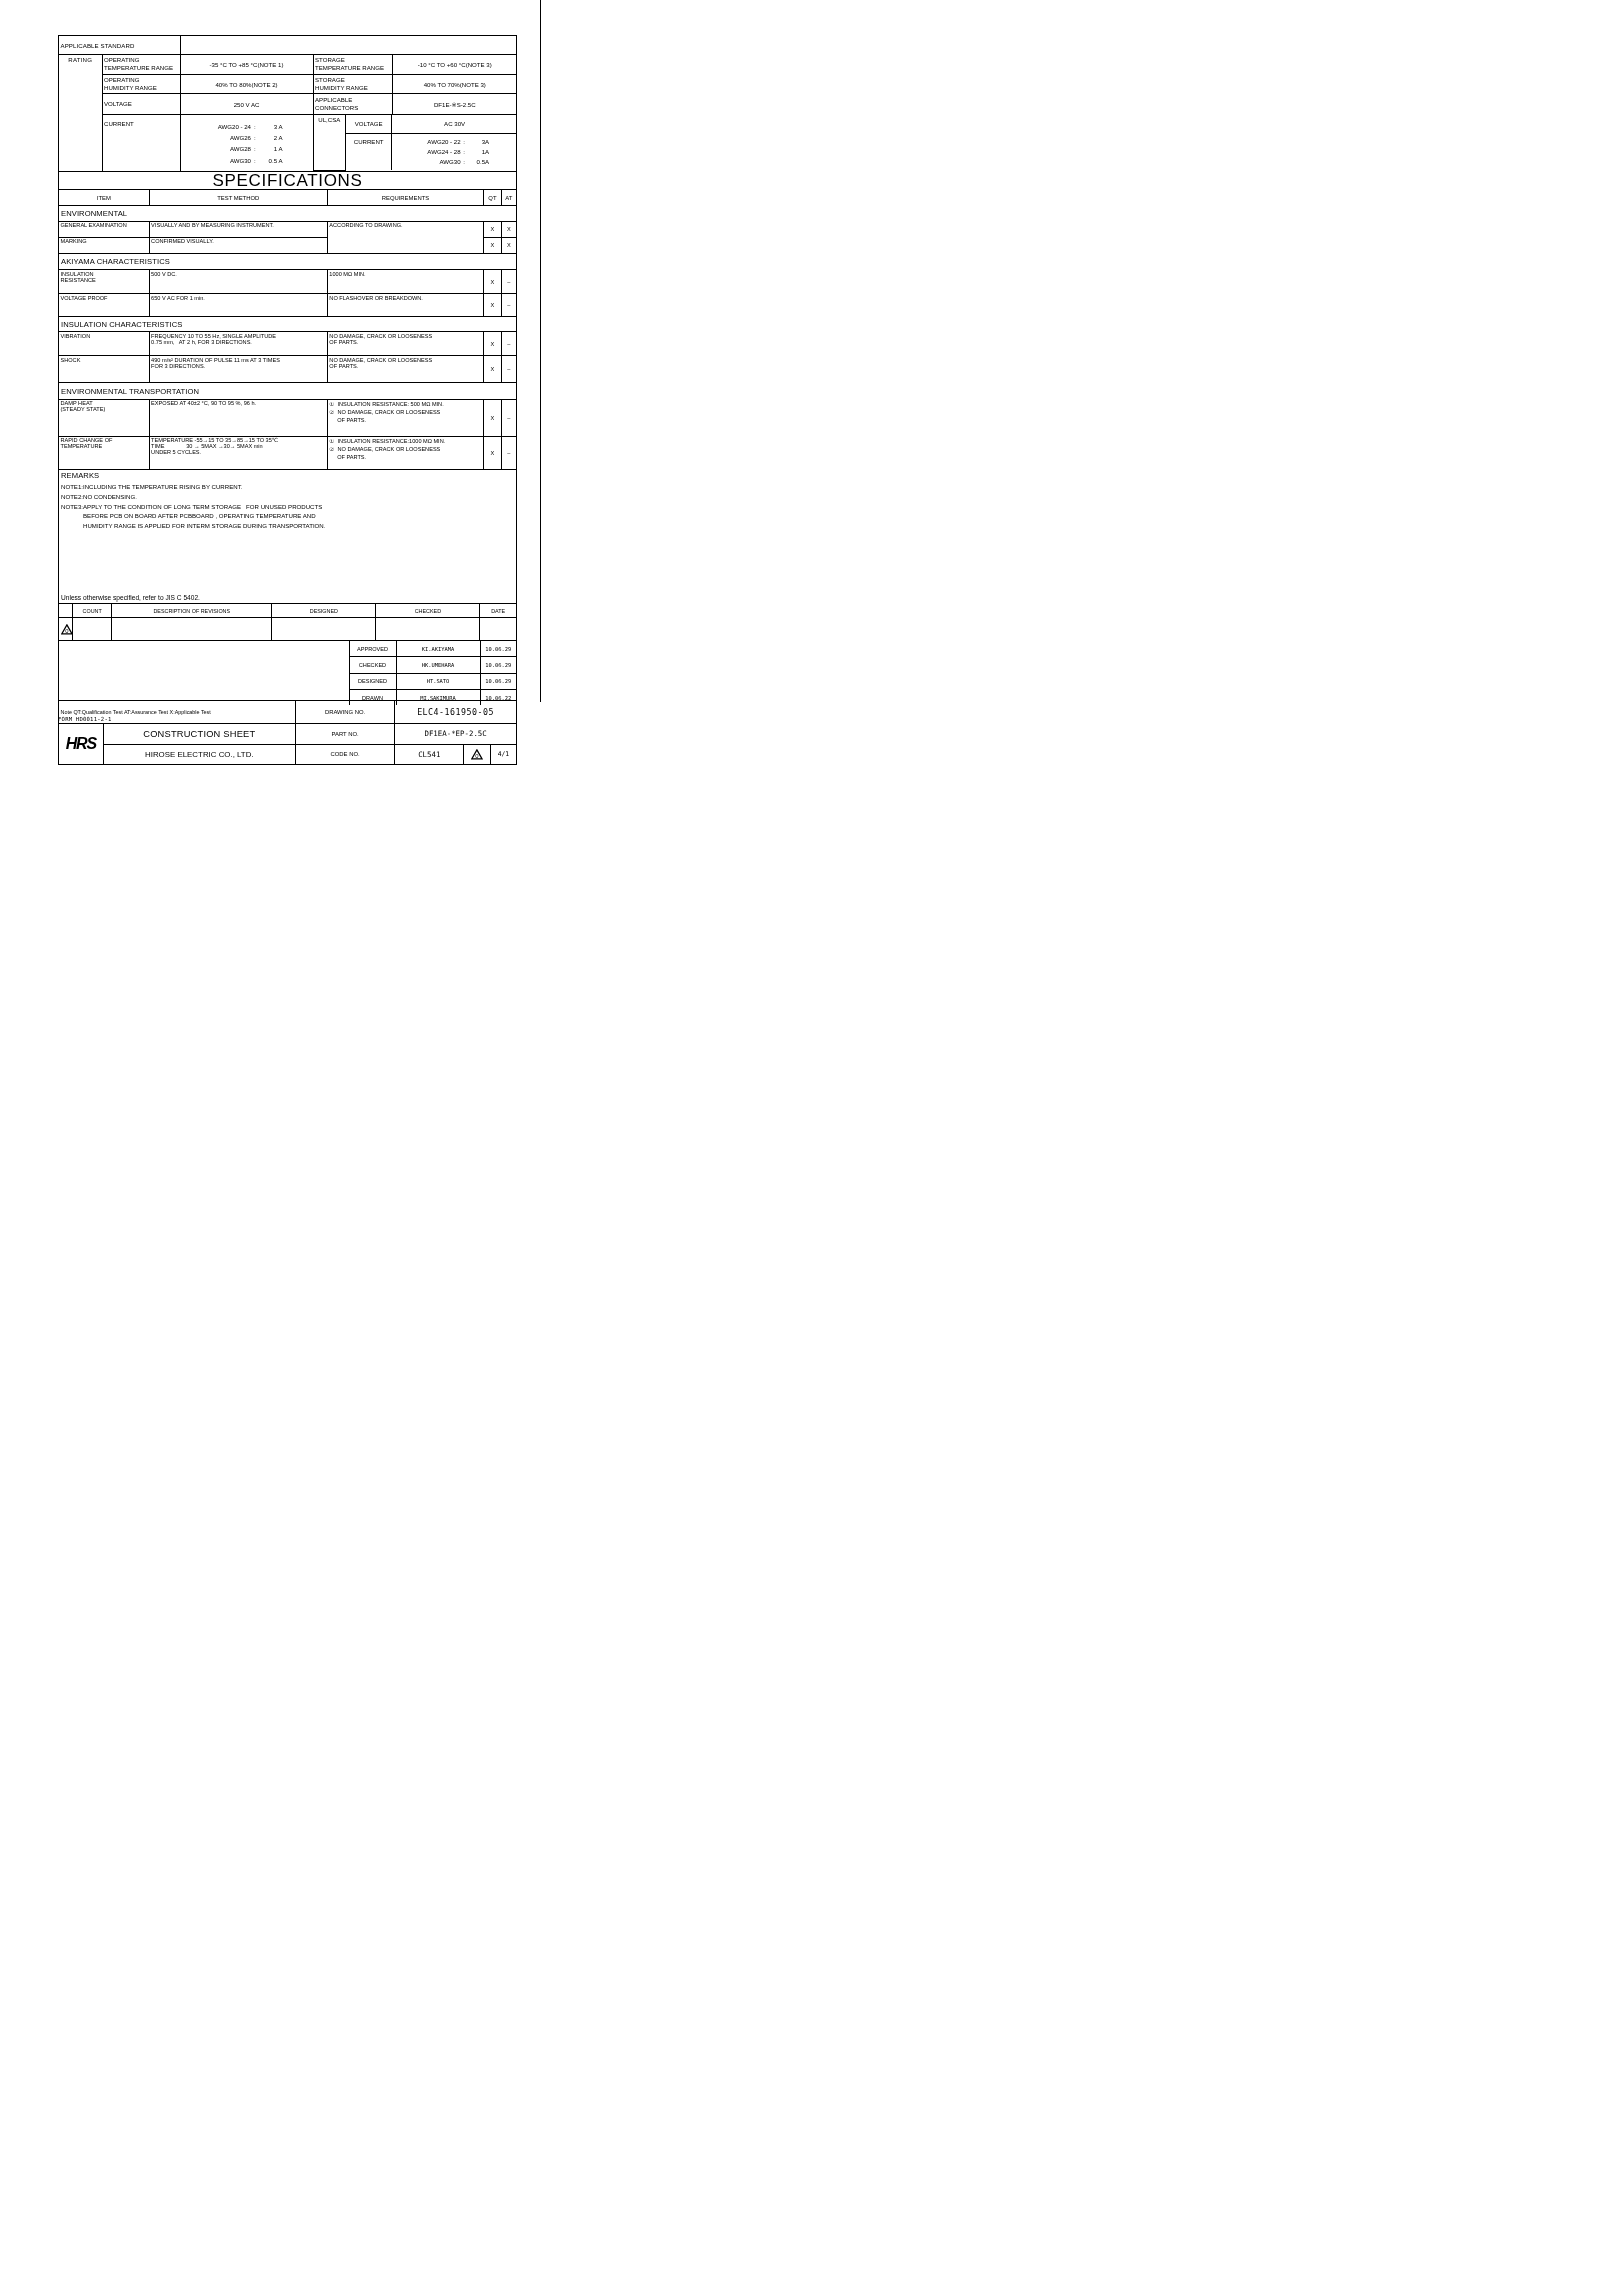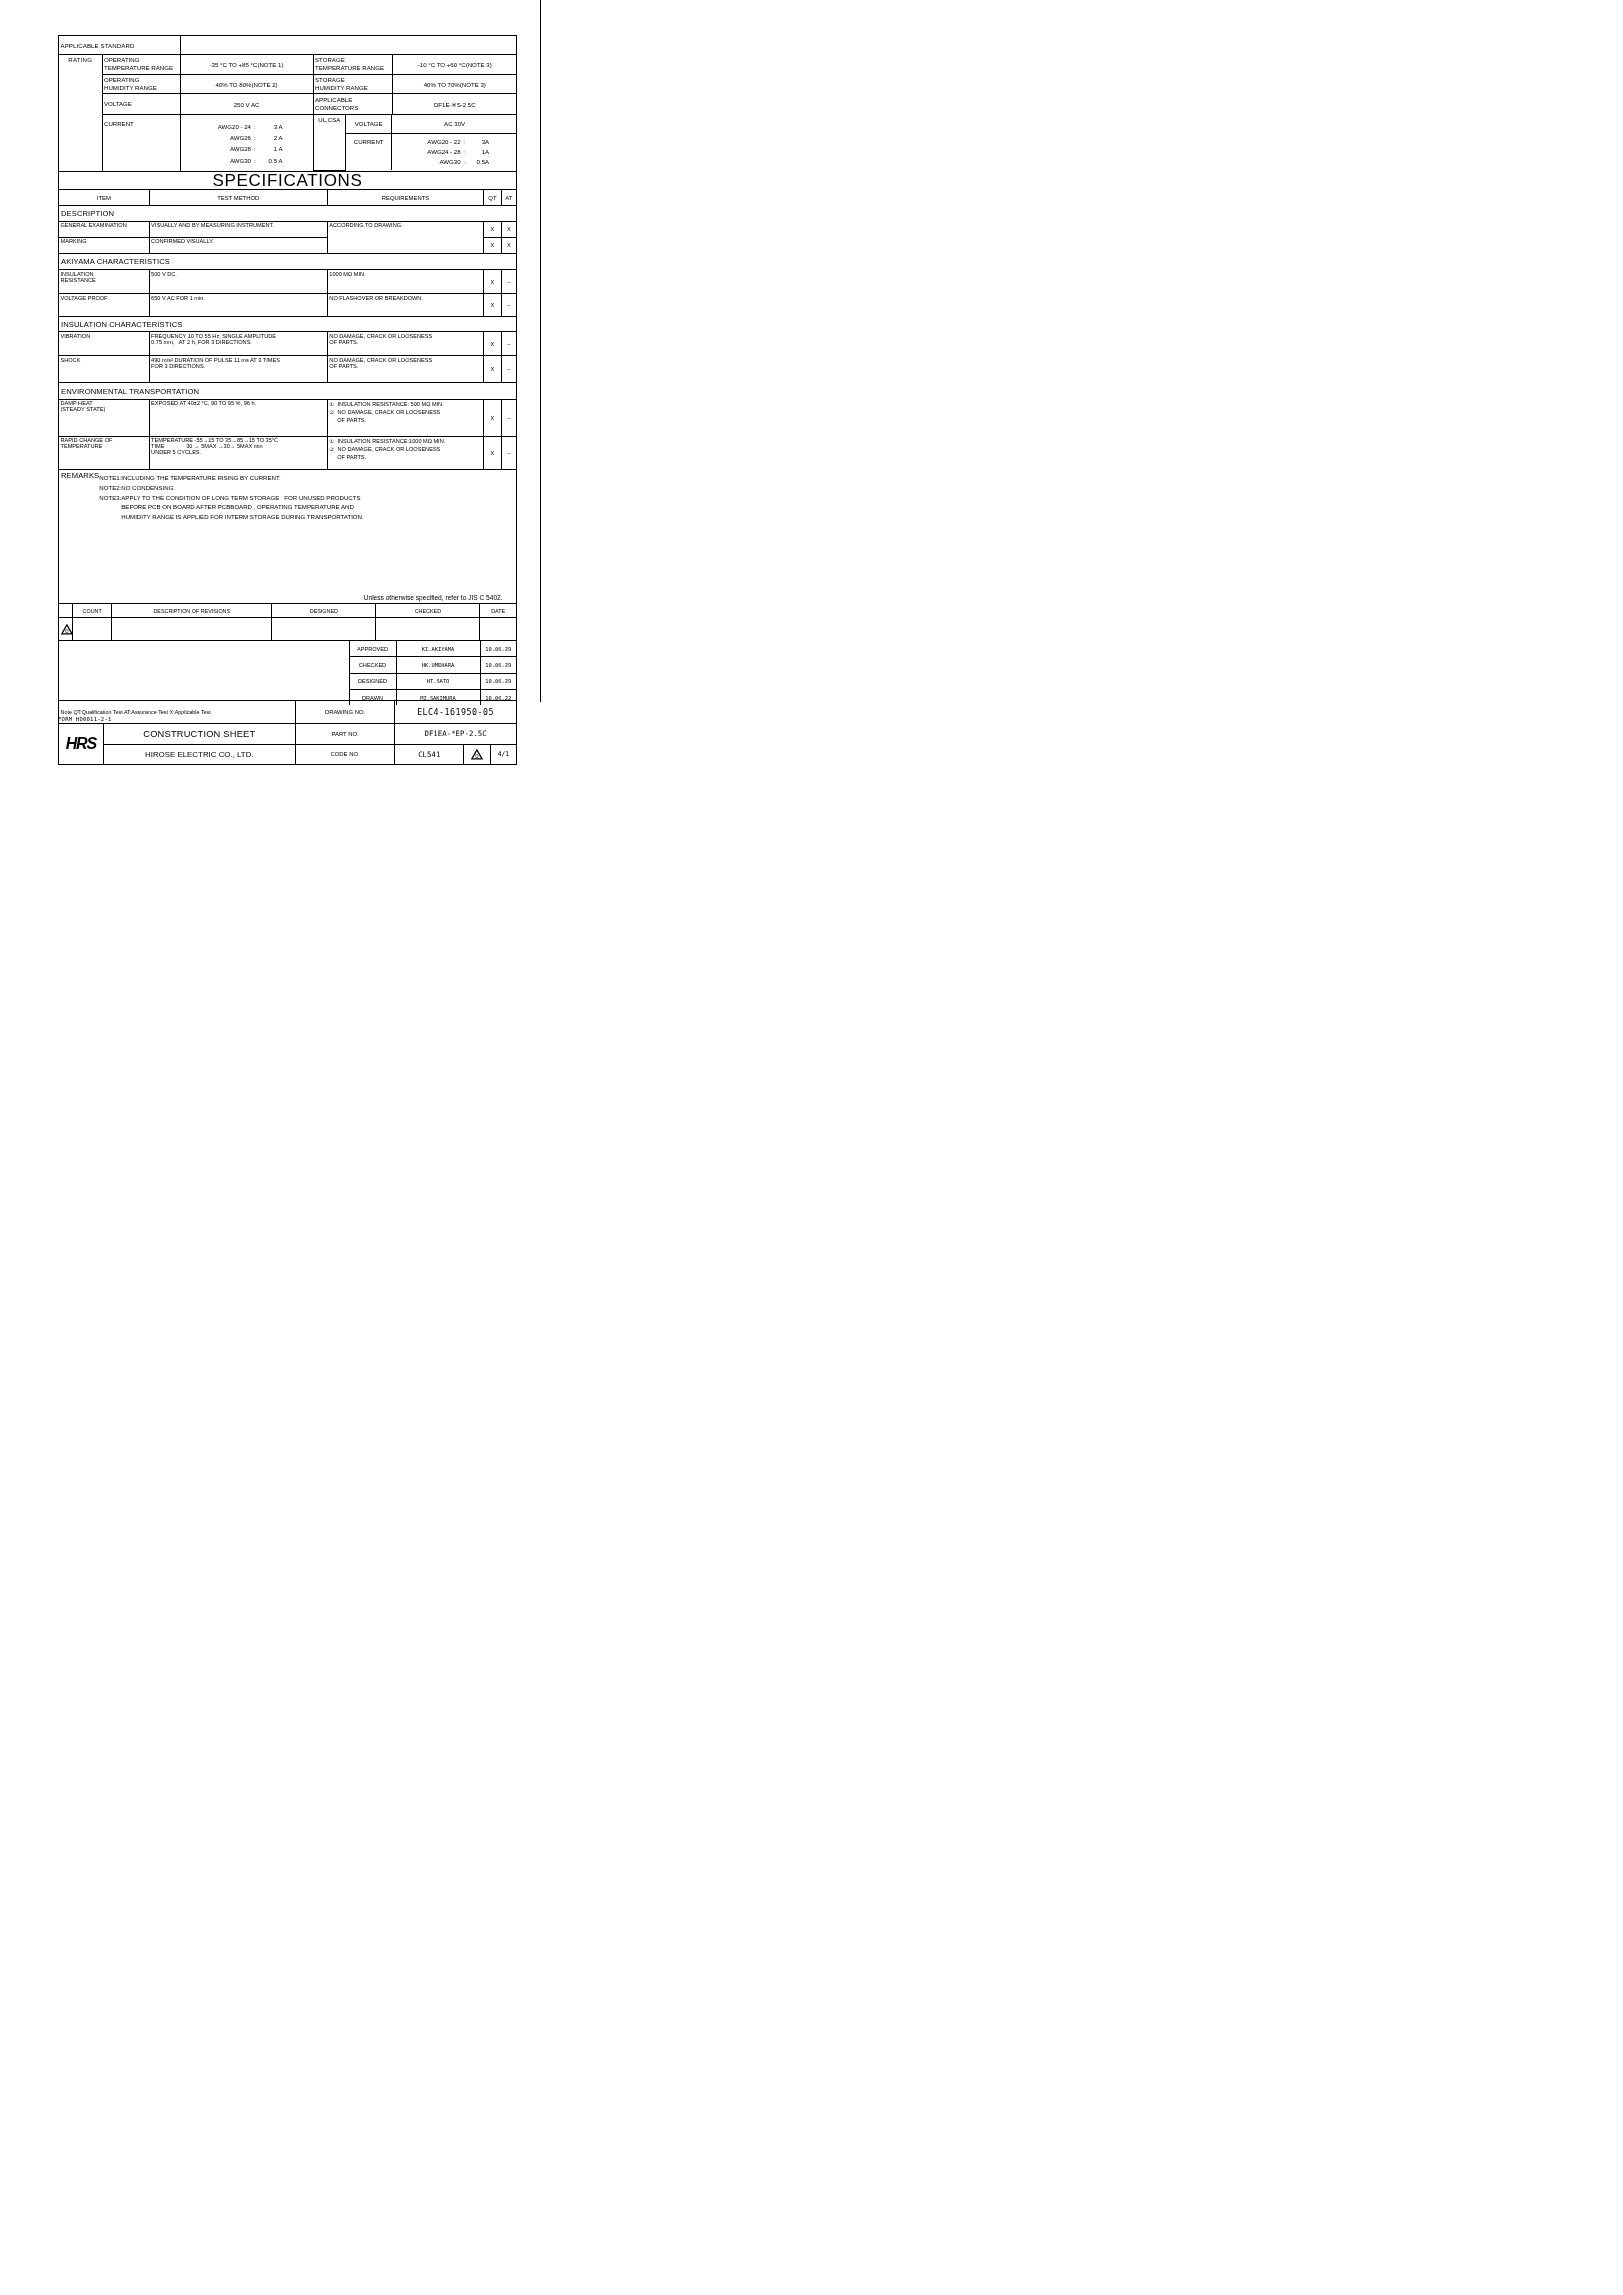--- a/index.html
+++ b/index.html
@@ -75,21 +75,21 @@
   .spec .r-shock td { height:25px; }
   .spec .r-damp td { height:35px; }
   .spec .r-rapid td { height:31px; }
   .spec tr:last-child td { border-bottom:1.5px solid #000; }
   .spec .c-mark { text-align:center; vertical-align:middle; padding-top:0.5px; }
   .spec td.c-req2 { line-height:1.45; }
 
   
   .remarks {
     height:134px; border-bottom:1.5px solid #000; box-sizing:border-box;
-    display:flex; flex-direction:row; padding:1.5px 2.5px 1px 2px;
+    display:flex; flex-direction:column; padding:1.5px 2.5px 1px 2px;
   }
   .remarks .rm-title { font-size:7.6px; letter-spacing:0.1px; }
   .remarks .rm-notes { font-size:6.1px; line-height:1.6; margin-top:2px; }
   .remarks .rm-footer { margin-top:auto; font-size:6.6px; padding-bottom:1px; }
 
   
   .rev td { font-size:5.4px; text-align:center; vertical-align:middle; }
   .rev .hdr td { height:12.8px; }
   .rev .r-data td { height:20.6px; }
   .rev tr:last-child td { border-bottom:1.5px solid #000; }
@@ -257,21 +257,21 @@
       <tbody>
           <tr class="hdr">
         <td>ITEM</td>
         <td>TEST METHOD</td>
         <td>REQUIREMENTS</td>
         <td>QT</td>
         <td>AT</td>
       </tr>
 
       <tr class="band band-constr">
-        <td colspan="5">DESCRIPTION</td>
+        <td colspan="5">ENVIRONMENTAL</td>
       </tr>
       <tr class="r-gen">
         <td>GENERAL EXAMINATION</td>
         <td>VISUALLY AND BY MEASURING INSTRUMENT.</td>
         <td rowspan="2">ACCORDING TO DRAWING.</td>
         <td class="c-mark">X</td>
         <td class="c-mark">X</td>
       </tr>
       <tr class="r-mark">
         <td>MARKING</td>

